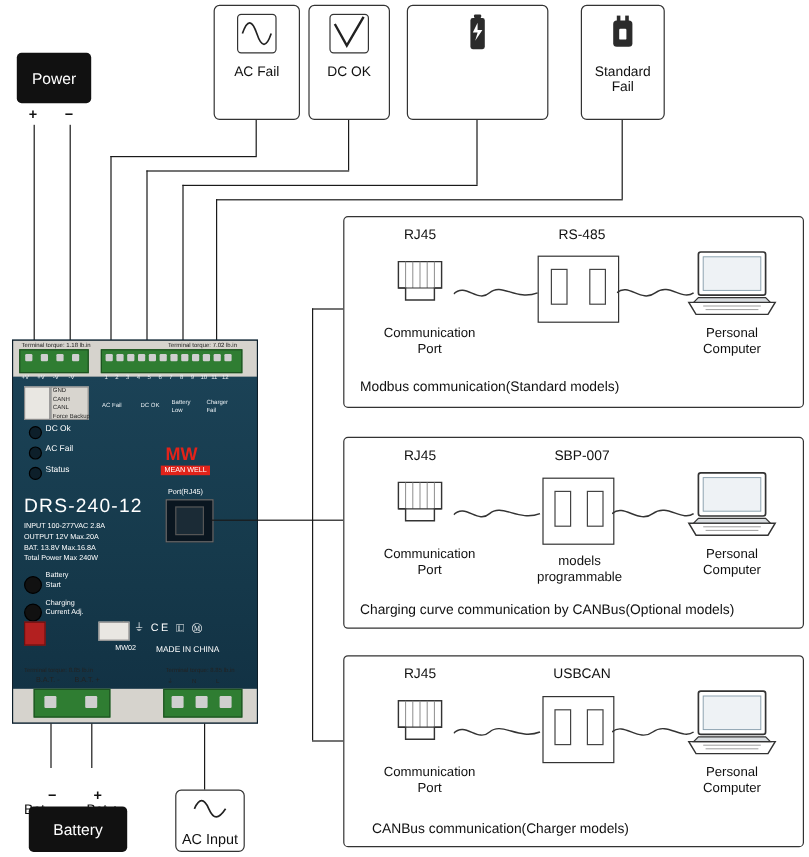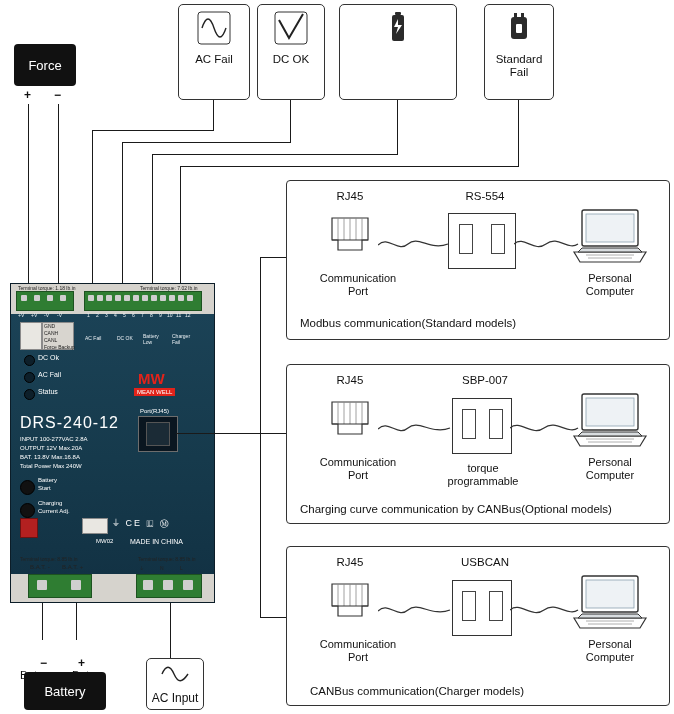--- a/index.html
+++ b/index.html
@@ -99,21 +99,21 @@
       <rect x="14" y="13" width="6" height="9" rx="1" fill="#fff"></rect>
     </svg>
   </span>
   <span class="lbl">
     <span>Standard</span><br>
     <span>Fail</span>
   </span>
 </div>
 
 <div class="loadbox" style="left:14px;top:44px;width:62px;height:42px;">
-  <span>Force</span>
+  <span>Power</span>
 </div>
 <div class="polarity" style="left:24px;top:88px;">+</div>
 <div class="polarity" style="left:54px;top:88px;">−</div>
 
 <div class="line vline" style="left:28px;top:104px;height:183px;"></div>
 <div class="line vline" style="left:58px;top:104px;height:183px;"></div>
 
 <div class="line vline" style="left:213px;top:100px;height:30px;"></div>
 <div class="line vline" style="left:290px;top:100px;height:42px;"></div>
 <div class="line vline" style="left:397px;top:100px;height:54px;"></div>
@@ -273,21 +273,21 @@
   <svg width="52" height="44" viewBox="0 0 52 44">
     <path d="M8 6 h36 v22 h-6 v10 h-24 v-10 h-6 z" fill="#fff" stroke="#333" stroke-width="1.2"></path>
     <path d="M14 6 v22 M20 6 v22 M26 6 v22 M32 6 v22 M38 6 v22" stroke="#888" stroke-width="0.8"></path>
     <path d="M8 28 h36" stroke="#333" stroke-width="1"></path>
   </svg>
 </div>
 <div class="sub" style="left:310px;top:272px;width:96px;">
   <span>Communication</span><br>
   <span>Port</span>
 </div>
-<div class="ttl" style="left:440px;top:190px;width:90px;">RS-554</div>
+<div class="ttl" style="left:440px;top:190px;width:90px;">RS-485</div>
 <div class="box" style="left:448px;top:213px;width:68px;height:56px;">
   <div class="box" style="left:10px;top:10px;width:14px;height:30px;border-color:#444;"></div>
   <div class="box" style="left:42px;top:10px;width:14px;height:30px;border-color:#444;"></div>
 </div>
 <div class="abs" style="left:572px;top:206px;">
   <svg width="76" height="66" viewBox="0 0 76 66">
     <rect x="10" y="4" width="56" height="36" rx="2" fill="#fff" stroke="#333" stroke-width="1.4"></rect>
     <rect x="14" y="8" width="48" height="28" fill="#eef2f5" stroke="#8aa0ae" stroke-width="0.8"></rect>
     <path d="M2 46 h72 l-6 10 h-60 z" fill="#fff" stroke="#333" stroke-width="1.2"></path>
     <path d="M10 42 h56 l4 4 h-64 z" fill="#d9dde0" stroke="#333" stroke-width="1"></path>
@@ -323,21 +323,21 @@
 <div class="sub" style="left:310px;top:456px;width:96px;">
   <span>Communication</span><br>
   <span>Port</span>
 </div>
 <div class="ttl" style="left:440px;top:374px;width:90px;">SBP-007</div>
 <div class="box" style="left:452px;top:398px;width:60px;height:56px;">
   <div class="box" style="left:9px;top:10px;width:14px;height:30px;border-color:#444;"></div>
   <div class="box" style="left:36px;top:10px;width:14px;height:30px;border-color:#444;"></div>
 </div>
 <div class="sub" style="left:438px;top:462px;width:90px;">
-  <span>torque</span><br>
+  <span>models</span><br>
   <span>programmable</span>
 </div>
 <div class="abs" style="left:572px;top:390px;">
   <svg width="76" height="66" viewBox="0 0 76 66">
     <rect x="10" y="4" width="56" height="36" rx="2" fill="#fff" stroke="#333" stroke-width="1.4"></rect>
     <rect x="14" y="8" width="48" height="28" fill="#eef2f5" stroke="#8aa0ae" stroke-width="0.8"></rect>
     <path d="M2 46 h72 l-6 10 h-60 z" fill="#fff" stroke="#333" stroke-width="1.2"></path>
     <path d="M10 42 h56 l4 4 h-64 z" fill="#d9dde0" stroke="#333" stroke-width="1"></path>
     <path d="M14 49 h48 M16 52 h44" stroke="#999" stroke-width="0.8"></path>
   </svg>

